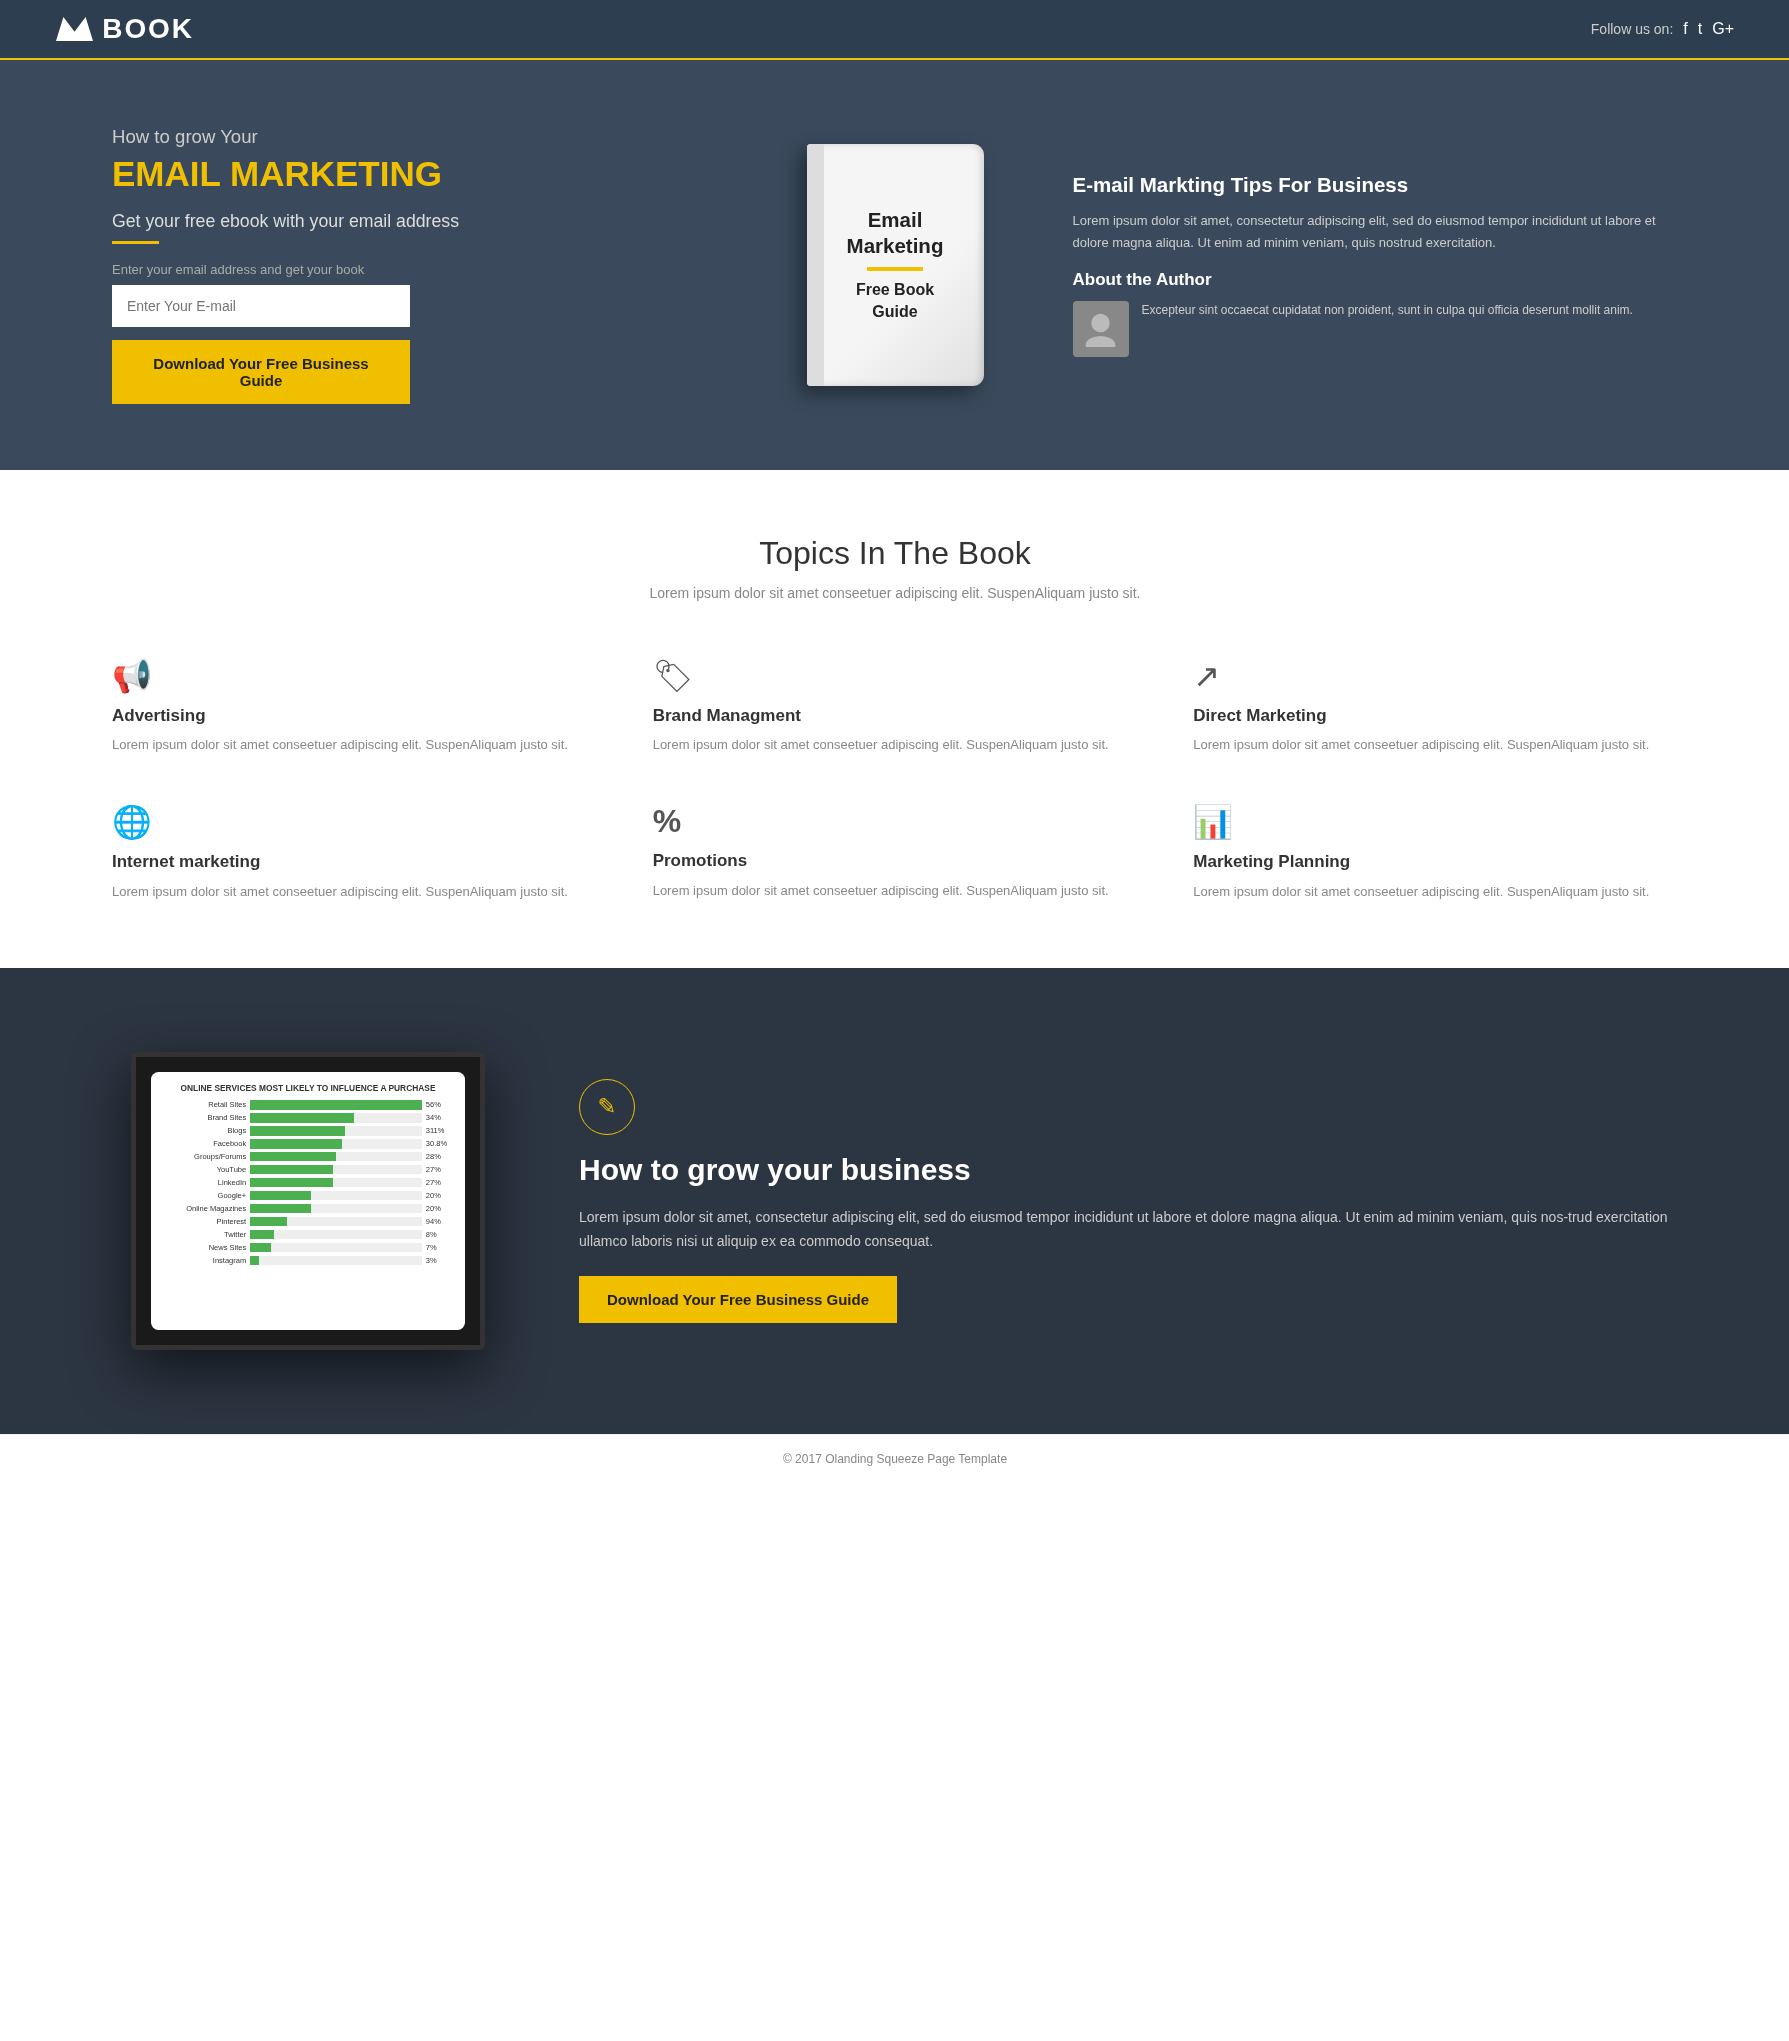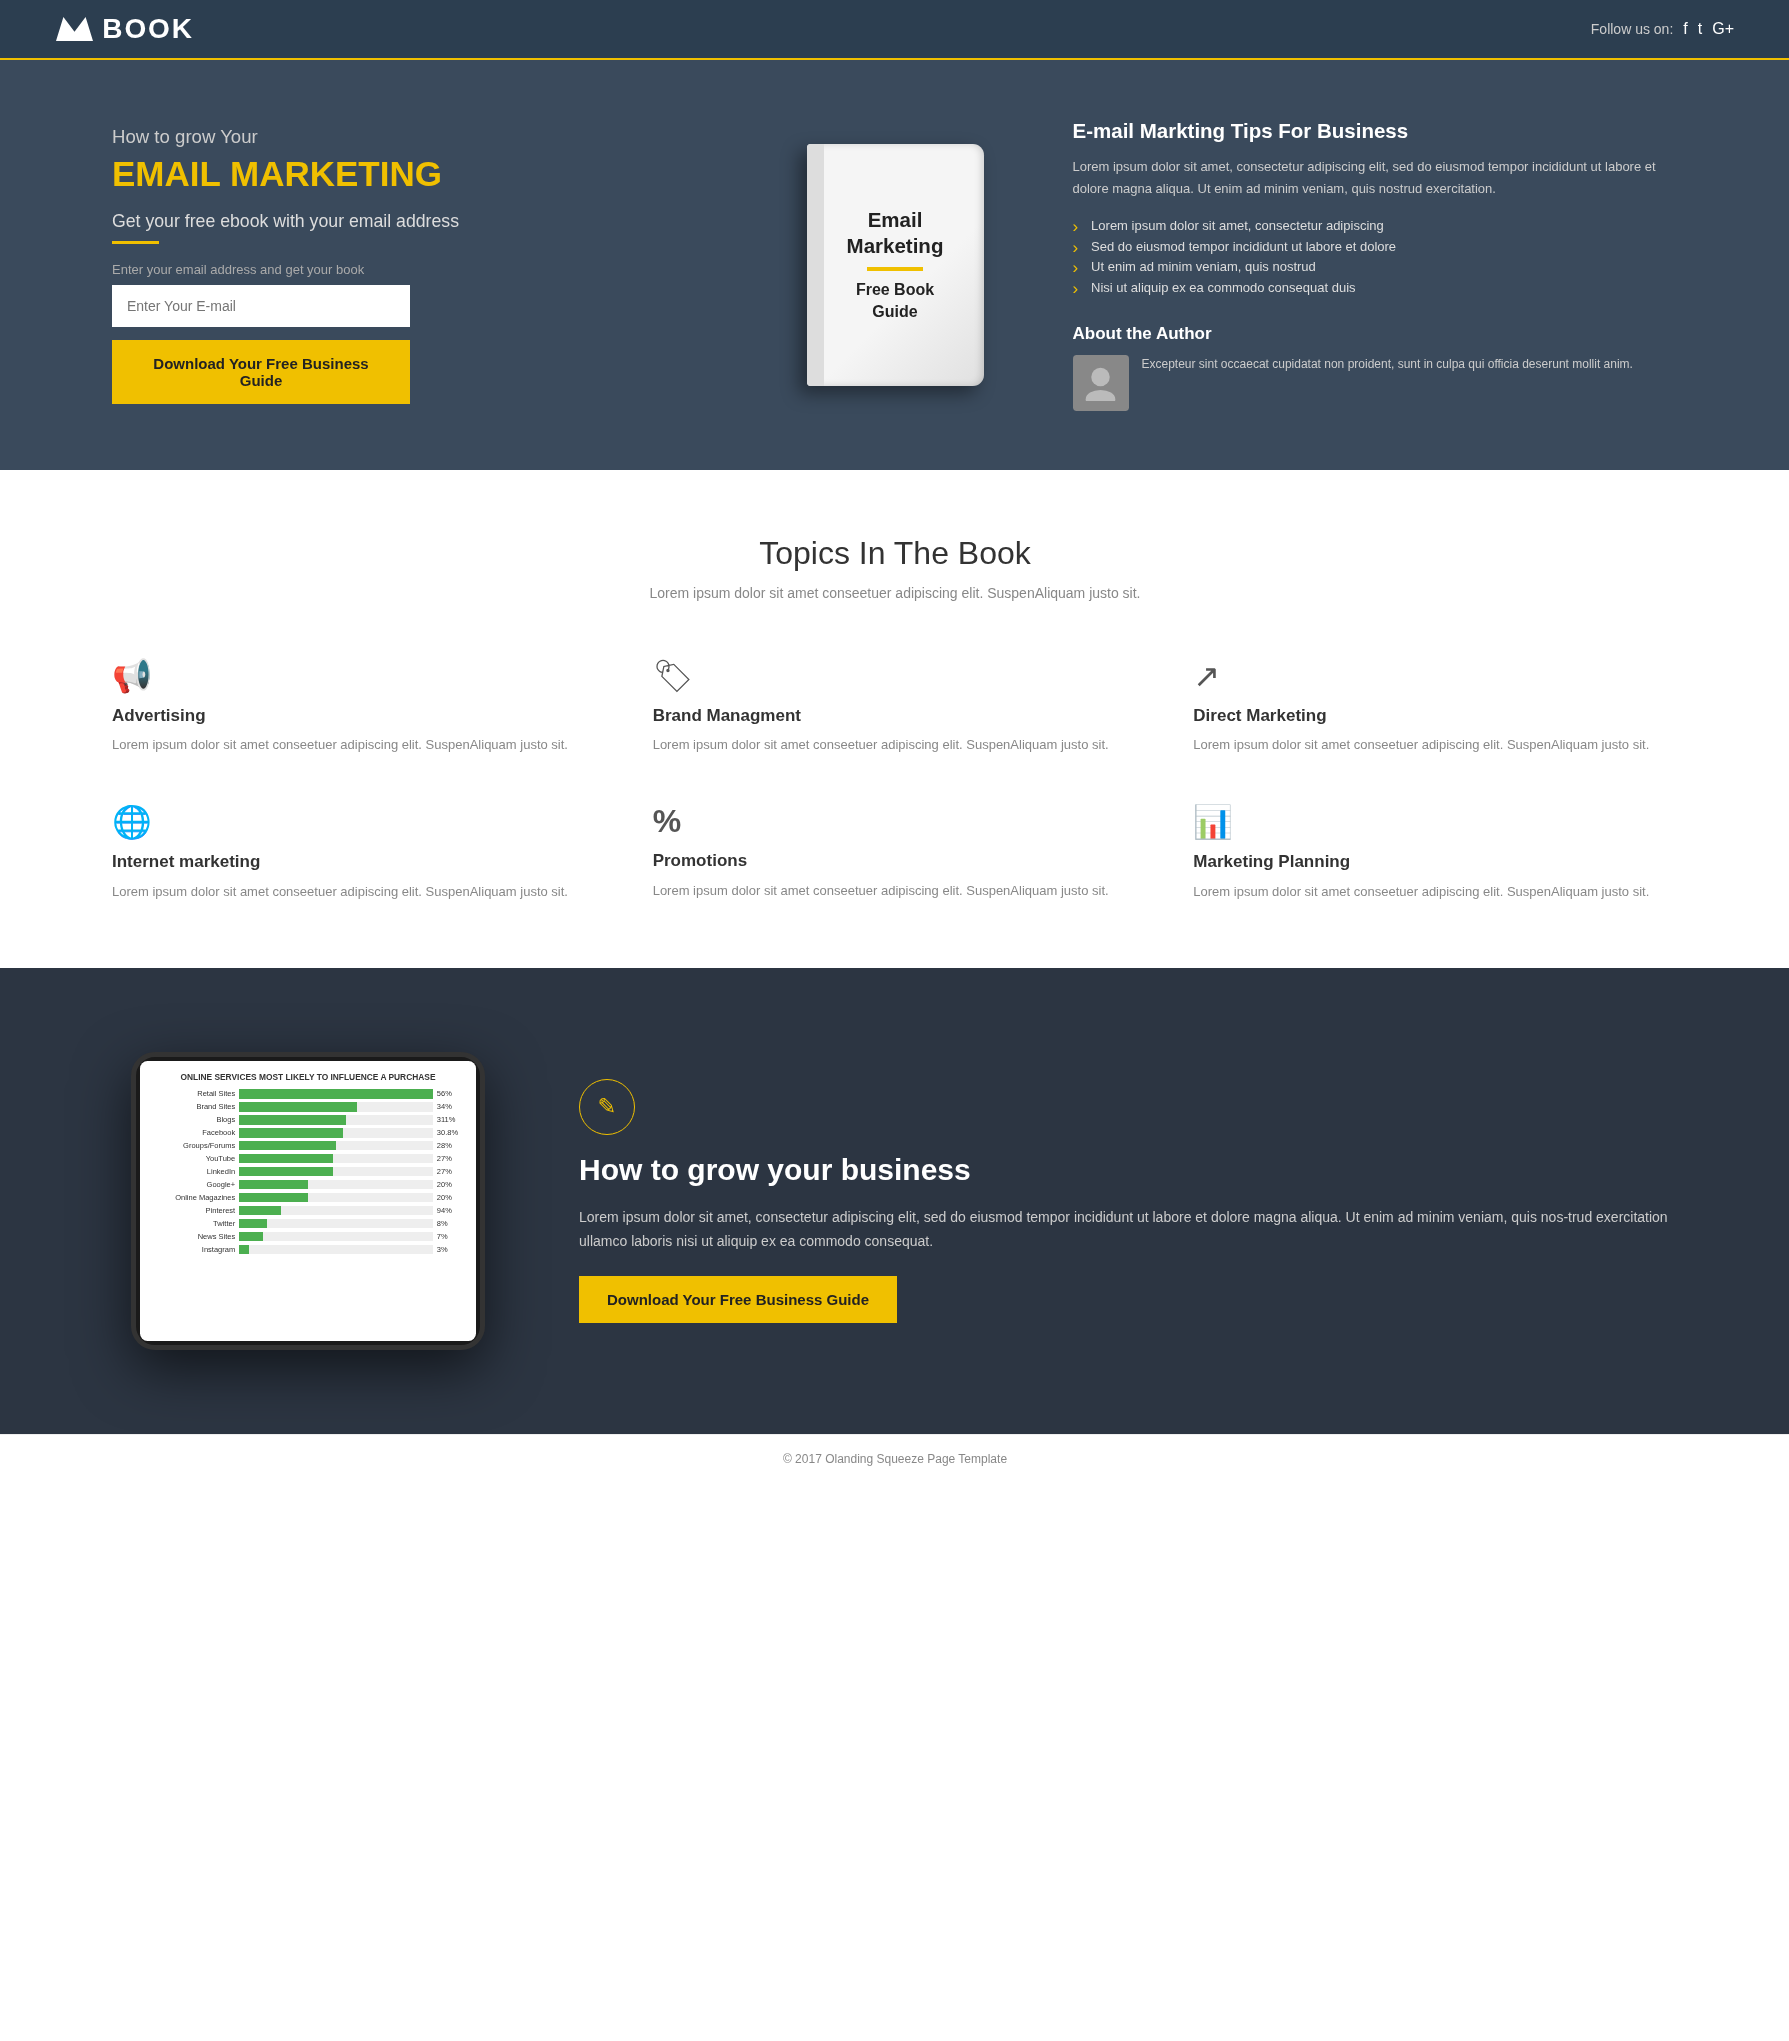--- a/index.html
+++ b/index.html
@@ -276,23 +276,23 @@
     .grow-tablet {
       flex: 0 0 392px;
       display: flex;
       align-items: center;
       justify-content: center;
     }
     .tablet-frame {
       width: 354px;
       height: 298px;
       background: #1a1a1a;
-      border-radius: 24px;
+      border-radius: 6px;
       border: 5.6px solid #333;
-      padding: 4px;
+      padding: 15px;
       position: relative;
       box-shadow: 0 18.6px 56px rgba(0,0,0,0.6);
     }
     .tablet-screen {
       background: #fff;
       width: 100%;
       height: 100%;
       border-radius: 7.5px;
       padding: 11.2px;
       overflow: hidden;
@@ -417,26 +417,20 @@
     <div class="book-visual">
       <div class="book-title-line">Email<br>Marketing</div>
       <div class="book-accent"></div>
       <div class="book-subtitle">Free Book<br>Guide</div>
     </div>
   </div>
 
   <div class="hero-right">
     <div class="tips-title">E-mail Markting Tips For Business</div>
     <div class="tips-text">Lorem ipsum dolor sit amet, consectetur adipiscing elit, sed do eiusmod tempor incididunt ut labore et dolore magna aliqua. Ut enim ad minim veniam, quis nostrud exercitation.</div>
-    <ul class="tips-list">
-      <li>Lorem ipsum dolor sit amet, consectetur adipiscing</li>
-      <li>Sed do eiusmod tempor incididunt ut labore et dolore</li>
-      <li>Ut enim ad minim veniam, quis nostrud</li>
-      <li>Nisi ut aliquip ex ea commodo consequat duis</li>
-    </ul>
     <div class="author-title">About the Author</div>
     <div class="author-area">
       <div class="author-avatar">
         <svg viewBox="0 0 40 40">
           <circle cx="20" cy="14" r="10" fill="#bbb"></circle>
           <ellipse cx="20" cy="38" rx="16" ry="10" fill="#bbb"></ellipse>
         </svg>
       </div>
       <div class="author-text">Excepteur sint occaecat cupidatat non proident, sunt in culpa qui officia deserunt mollit anim.</div>
     </div>

